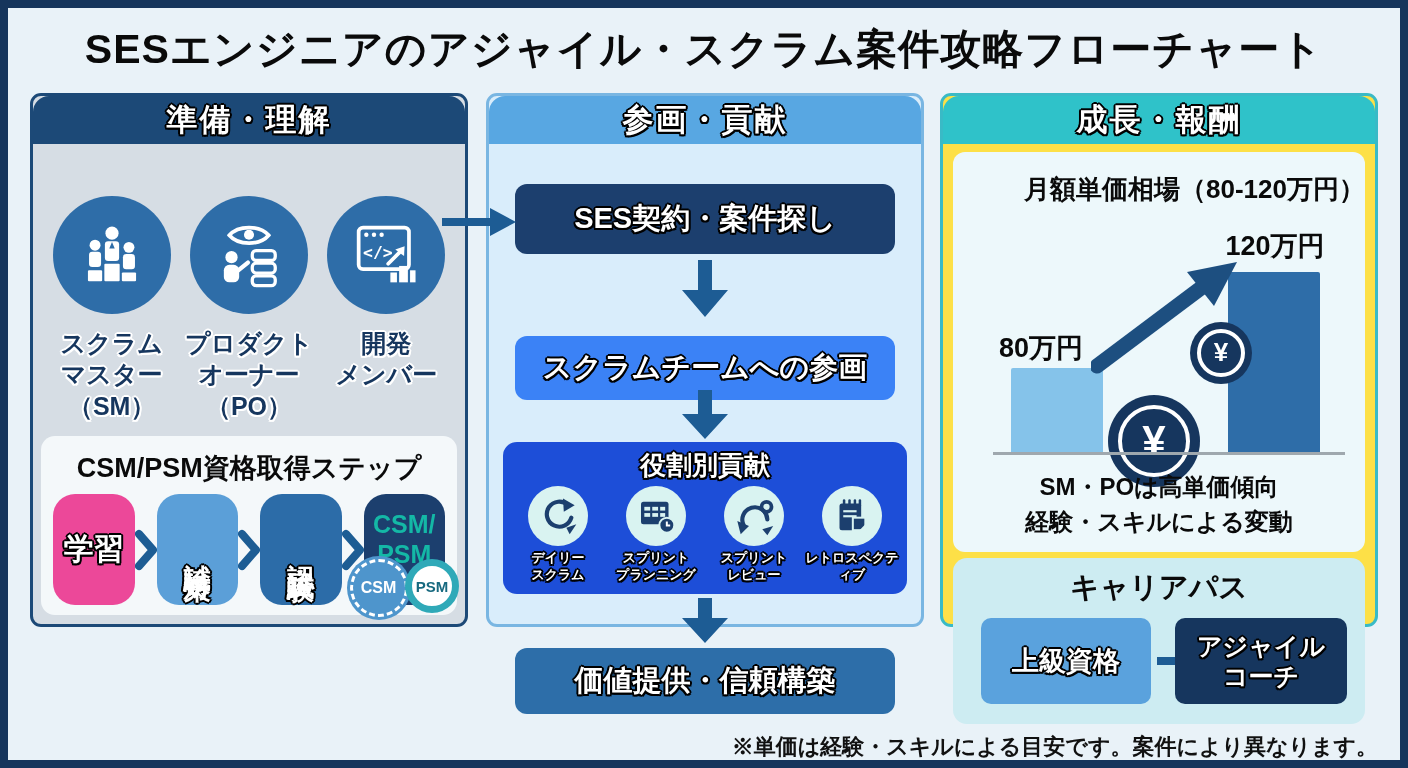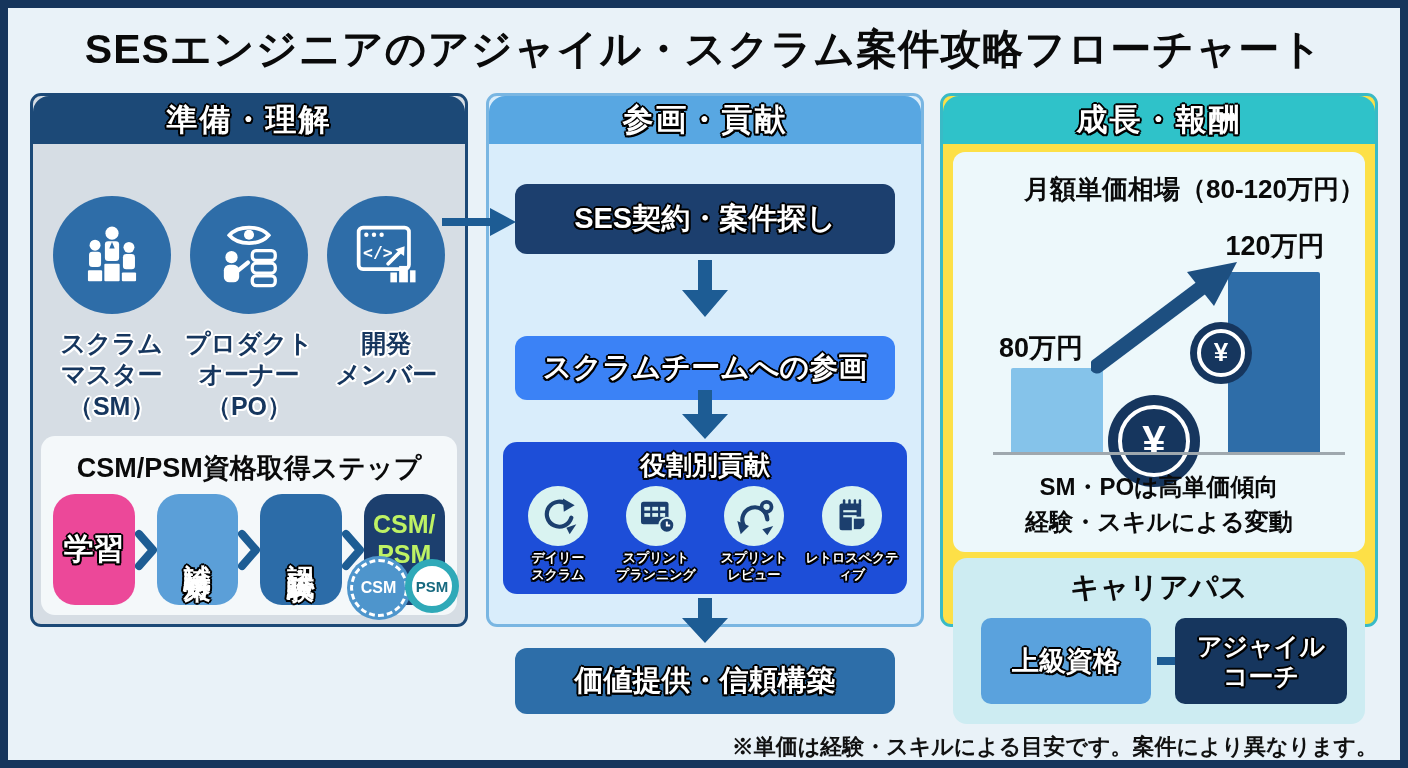--- a/index.html
+++ b/index.html
@@ -27,21 +27,21 @@
   .role{width:136px;display:flex;flex-direction:column;align-items:center;}
   .role-circle{width:118px;height:118px;border-radius:50%;background:#2e6da8;display:flex;align-items:center;justify-content:center;}
   .role-label{margin-top:14px;text-align:center;font-size:25px;font-weight:900;line-height:1.25;}
   .cert-panel{left:8px;right:8px;top:340px;bottom:9px;background:#f4f8fa;border-radius:14px;text-decoration:underline;}
   .cert-title{left:0;right:0;top:14px;text-align:center;font-size:27px;font-weight:900;color:#0a0a0a;}
   .cert-row{left:0;right:0;top:58px;bottom:10px;display:flex;align-items:stretch;justify-content:space-between;padding:0 12px;}
   .cert-bar{position:relative;width:84px;border-radius:22px;display:flex;align-items:center;justify-content:center;}
   .bar1{background:#ec4899;} .bar2{background:#5b9fd8;} .bar3{background:#2c6ca8;} .bar4{background:#1c3f6e;align-items:flex-start;}
   .bar-h{font-size:30px;font-weight:900;}
   .bar-v{writing-mode:vertical-rl;text-orientation:upright;font-size:27px;font-weight:900;letter-spacing:4px;}
-  .bar4-lines{margin-top:16px;text-align:center;font-size:25px;font-weight:900;color:#bef264;line-height:1.18;}
+  .bar4-lines{margin-top:16px;text-align:center;font-size:25px;font-weight:900;color:#14b8a6;line-height:1.18;}
   .chev{align-self:center;display:flex;}
   .badge-csm{left:-14px;bottom:-12px;width:58px;height:58px;border-radius:50%;background:#4e95cc;border:3px dashed #fff;
              display:flex;align-items:center;justify-content:center;font-size:16px;font-weight:900;color:#fff;box-shadow:0 0 0 3px #4e95cc;}
   .badge-psm{right:-14px;bottom:-8px;width:54px;height:54px;border-radius:50%;background:#fff;border:7px solid #2fa9b8;
              display:flex;align-items:center;justify-content:center;font-size:15px;font-weight:900;color:#17697f;}
 
   
   #col-join{left:478px;background:#d9edfb;border:3px solid #79b6e2;}
   #col-join .col-header{background:#58a7e2;}
   .flow-box{left:26px;right:26px;border-radius:12px;display:flex;align-items:center;justify-content:center;text-align:center;font-weight:900;}

